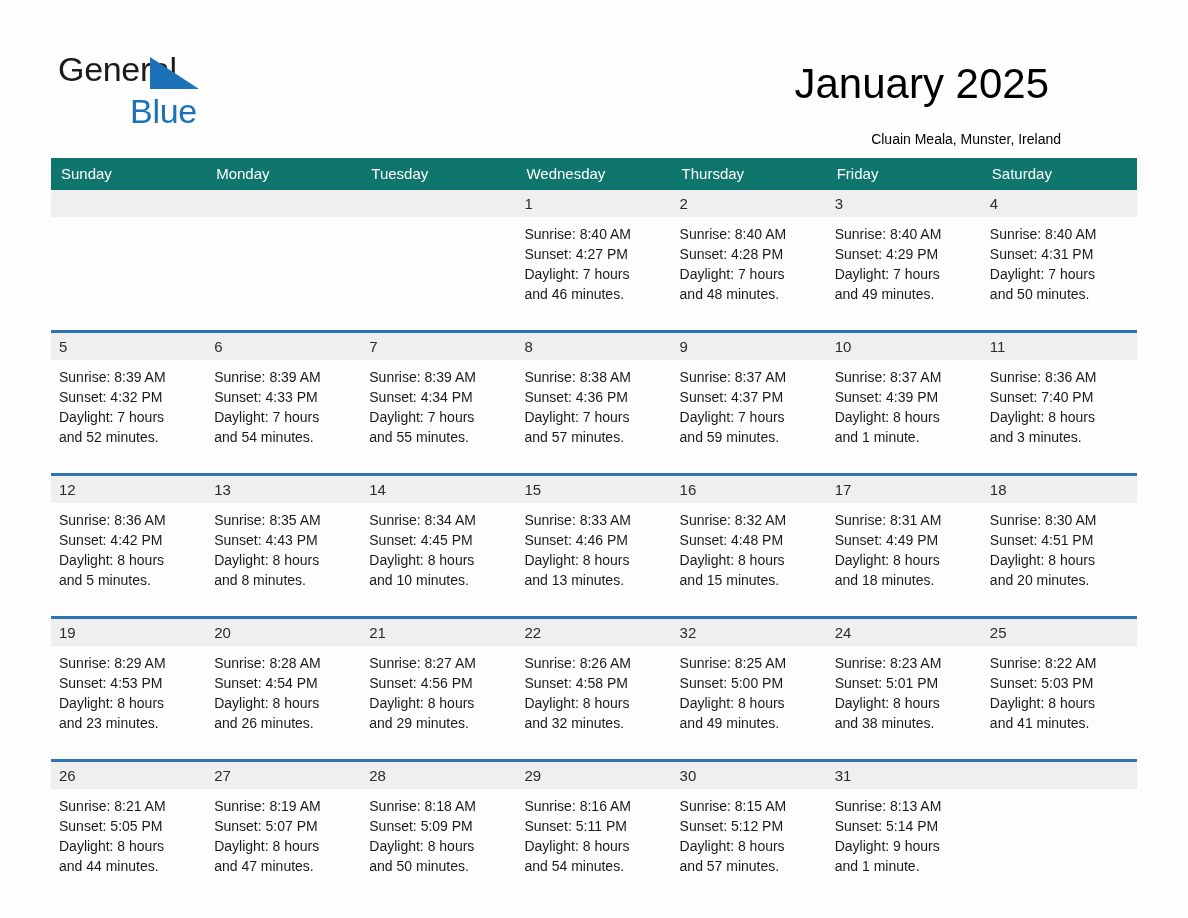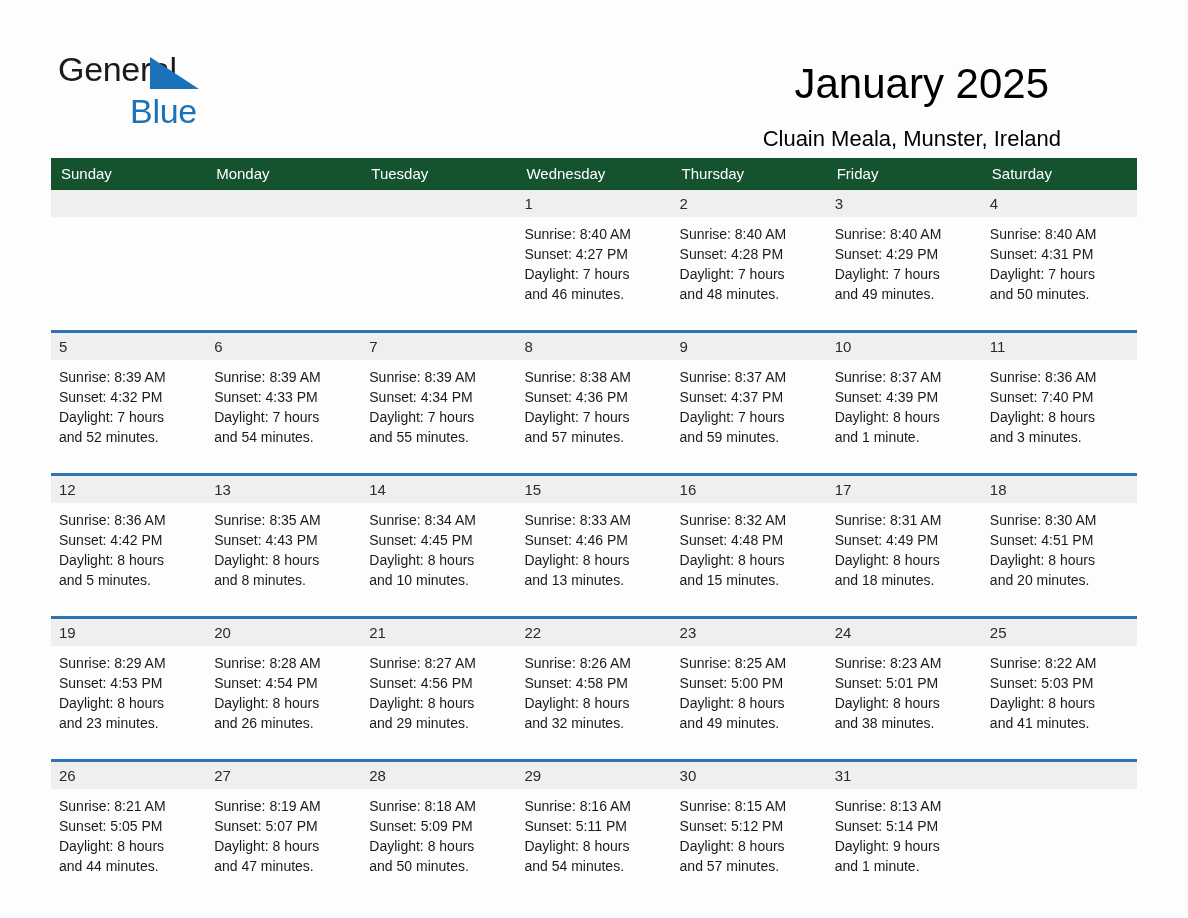--- a/index.html
+++ b/index.html
@@ -78,41 +78,41 @@
   }
   .cal-title {
     font-size: 42px;
     line-height: 52px;
     font-weight: normal;
     color: #000;
     margin: 12px;
     white-space: nowrap;
   }
   .cal-subtitle {
-    font-size: 22px;
+    font-size: 14px;
     line-height: 30px;
     font-weight: normal;
     color: #000;
     margin: 14px 0 0 0;
     white-space: nowrap;
   }
 
   
   .calendar {
     position: absolute;
     left: 51px;
     top: 158px;
     width: 1086px;
     border-collapse: collapse;
     table-layout: fixed;
   }
   .calendar col { width: 155.14px; }
 
   thead th {
-    background: #14532d;
+    background: #0f766e;
     color: #ffffff;
     font-size: 15px;
     font-weight: normal;
     text-align: left;
     padding: 7px 0 8px 10px;
     height: 16px;
     vertical-align: middle;
   }
 
   tbody tr.week-row > td {
@@ -485,21 +485,21 @@
               <div class="cell-body">
                 <div>Sunrise: 8:26 AM</div>
                 <div>Sunset: 4:58 PM</div>
                 <div>Daylight: 8 hours</div>
                 <div>and 32 minutes.</div>
               </div>
             </div>
           </td>
           <td>
             <div class="cell">
-              <div class="daynum-band">23</div>
+              <div class="daynum-band">32</div>
               <div class="cell-body">
                 <div>Sunrise: 8:25 AM</div>
                 <div>Sunset: 5:00 PM</div>
                 <div>Daylight: 8 hours</div>
                 <div>and 49 minutes.</div>
               </div>
             </div>
           </td>
           <td>
             <div class="cell">

